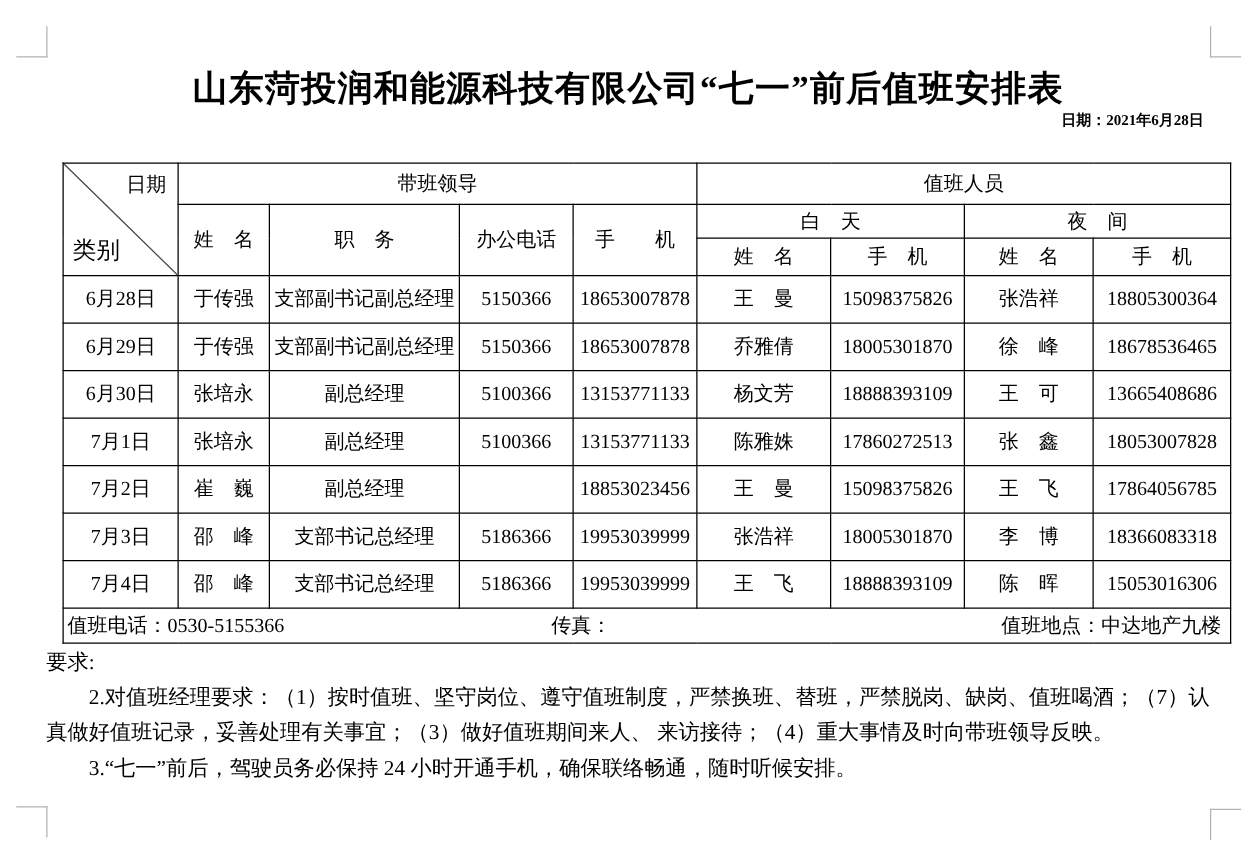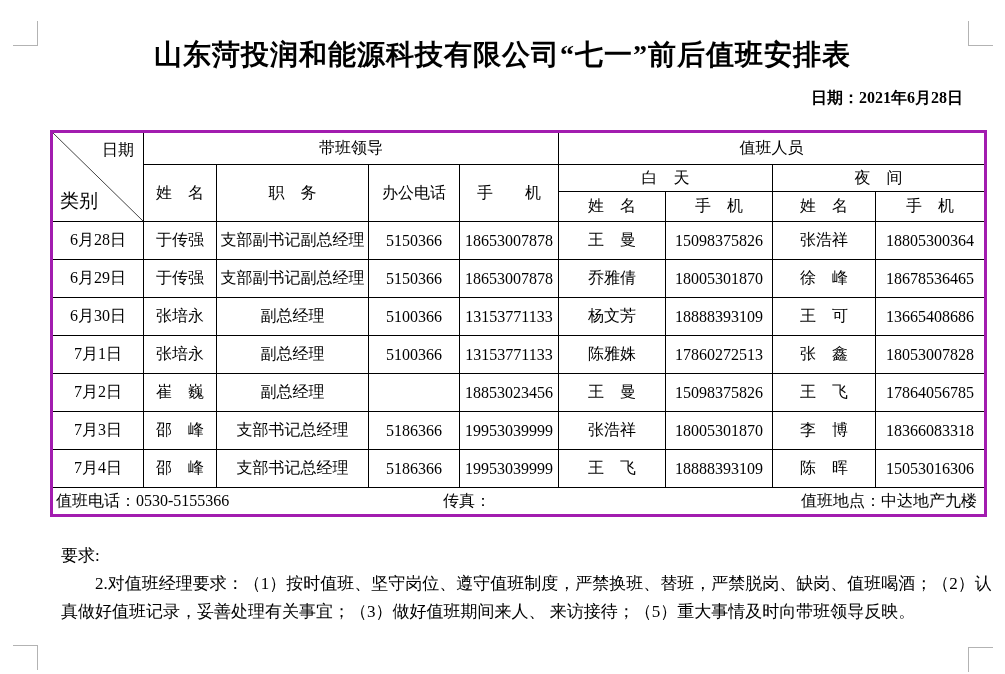--- a/index.html
+++ b/index.html
@@ -9,51 +9,51 @@
     font-family:"Liberation Serif","DejaVu Serif",serif;
   }
   
   .crop{position:absolute;width:24px;height:24px;border:0 solid #b3b3b3;}
   .crop.tl{left:13px;top:21px;border-right-width:1px;border-bottom-width:1px;}
   .crop.tr{left:968px;top:21px;border-left-width:1px;border-bottom-width:1px;}
   .crop.bl{left:13px;top:645px;border-right-width:1px;border-top-width:1px;}
   .crop.br{left:968px;top:647px;border-left-width:1px;border-top-width:1px;}
 
   .title{
-    position:absolute;left:37px;top:36px;width:931px;text-align:center;
+    position:absolute;left:37px;top:52px;width:931px;text-align:center;
     font-size:28px;font-weight:bold;letter-spacing:1px;white-space:nowrap;
   }
   .dateline{
     position:absolute;left:37px;top:88px;width:926px;text-align:right;
-    font-size:16px;font-weight:bold;
+    font-size:12px;font-weight:bold;
   }
 
   table.duty{
     position:absolute;left:50px;top:130px;width:934px;
     border-collapse:collapse;table-layout:fixed;
-    border:3px solid #a21caf;
+    border:1px solid #a21caf;
   }
   table.duty th,table.duty td{
     border:1px solid #000;text-align:center;vertical-align:middle;
     font-weight:normal;font-size:16px;padding:0 2px;overflow:hidden;white-space:nowrap;
   }
   tr.hrow-1{height:33px;} tr.hrow-2{height:27px;} tr.hrow-3{height:30px;}
   tbody tr{height:38px;} tfoot tr{height:28px;}
 
   th.corner{position:relative;padding:0;}
   th.corner svg{position:absolute;left:0;top:0;width:100%;height:100%;}
   th.corner .lbl-date{position:absolute;top:7px;right:9px;font-size:16px;}
   th.corner .lbl-type{position:absolute;bottom:7px;left:7px;font-size:19px;}
 
   tfoot td{position:relative;font-size:15px;padding:0;}
   .foot-phone{position:absolute;left:3px;top:50%;transform:translateY(-50%);text-align:right;}
   .foot-fax{position:absolute;left:390px;top:50%;transform:translateY(-50%);}
   .foot-loc{position:absolute;right:7px;top:50%;transform:translateY(-50%);}
 
-  .notes{position:absolute;left:37px;top:544px;width:933px;font-size:17px;margin-left:24px;}
+  .notes{position:absolute;left:37px;top:518px;width:933px;font-size:17px;}
   .notes-heading{margin:0 0 3px 0;font-size:17px;}
   .notes p{margin:1px 0;text-indent:2em;line-height:28px;}
 </style>
 </head>
 <body>
 
 <div class="crop tl"></div>
 <div class="crop tr"></div>
 <div class="crop bl"></div>
 <div class="crop br"></div>
@@ -185,14 +185,15 @@
         <span class="foot-phone">值班电话：0530-5155366</span>
         <span class="foot-fax">传真：</span>
         <span class="foot-loc">值班地点：中达地产九楼</span>
       </td>
     </tr>
   </tfoot>
 </table>
 
 <div class="notes">
   <div class="notes-heading">要求:</div>
-  <p>2.对值班经理要求：（1）按时值班、坚守岗位、遵守值班制度，严禁换班、替班，严禁脱岗、缺岗、值班喝酒；（2）认真做好值班记录，妥善处理有关事宜；（3）做好值班期间来人、 来访接待；（5）重大事情及时向带班领导反映。</p>
+  <p>2.对值班经理要求：（1）按时值班、坚守岗位、遵守值班制度，严禁换班、替班，严禁脱岗、缺岗、值班喝酒；（7）认真做好值班记录，妥善处理有关事宜；（3）做好值班期间来人、 来访接待；（4）重大事情及时向带班领导反映。</p>
+  <p>3.“七一”前后，驾驶员务必保持 24 小时开通手机，确保联络畅通，随时听候安排。</p>
 </div>
 
 </body></html>

